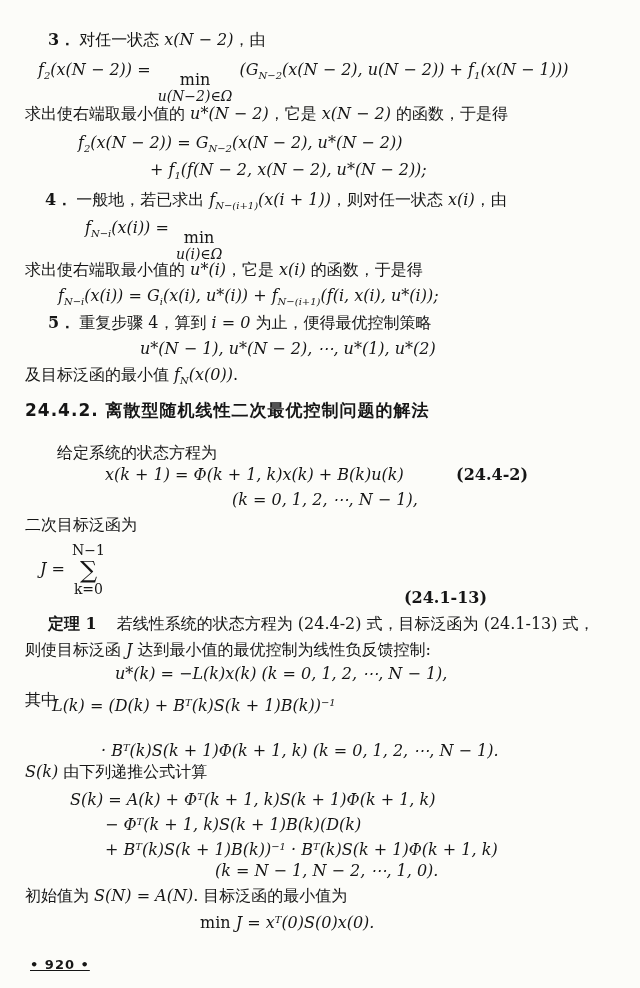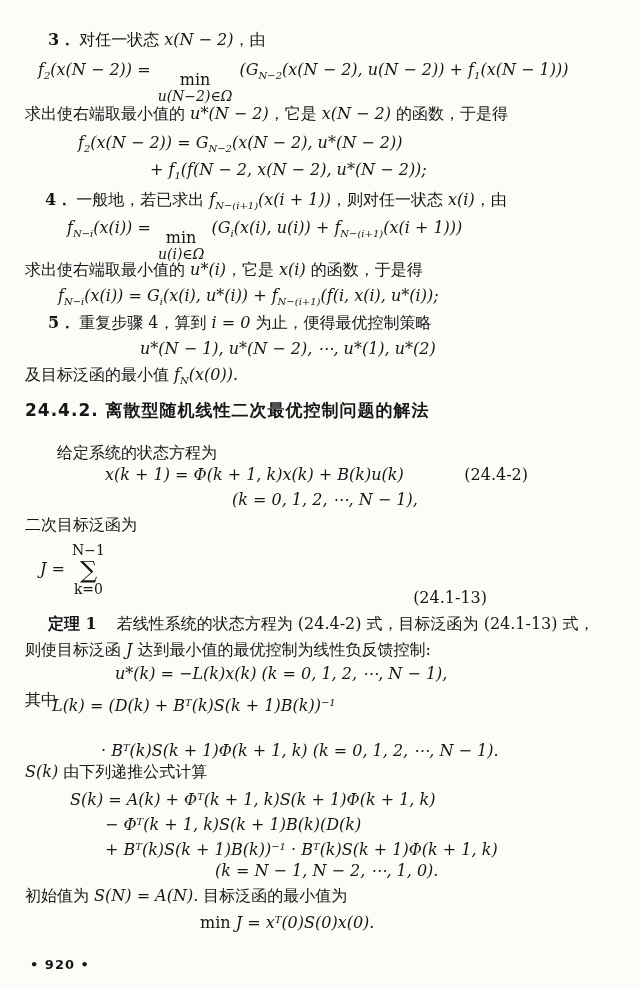--- a/index.html
+++ b/index.html
@@ -13,59 +13,59 @@
     position:absolute; white-space:nowrap;
     font-family:"DejaVu Serif", serif;
     font-size:16px; line-height:24px; color:#161616;
   }
   .line.heading {
     font-family:"DejaVu Sans", sans-serif;
     font-weight:700; font-size:17px; letter-spacing:1px; line-height:28px;
   }
   .line.pageno {
     font-family:"DejaVu Sans", sans-serif;
-    font-weight:700; font-size:13px; letter-spacing:1px;
+    font-weight:700; font-size:13px; letter-spacing:1px;text-decoration:underline;
   }
   .lead { font-weight:700; margin-right:4px; }
   .it { font-style:italic; }
   sub { font-size:10px; vertical-align:-0.35em; }
   sup { font-size:10px; vertical-align:0.55em; }
   .stk {
     display:inline-flex; flex-direction:column; align-items:center;
     line-height:1; text-align:center; margin:0 2px;
   }
   .stk2 { vertical-align:-0.62em; }
   .stk3 { vertical-align:middle; }
   .s-sm { display:block; font-size:14px; line-height:1.05; font-style:normal; }
   .s-md { display:block; font-size:16px; line-height:1.05; font-style:normal; }
   .s-big { display:block; font-size:24px; line-height:1.0; font-style:normal; }
   .line .content { display:inline-block; }
   .line .tag {
     position:absolute; right:64px; top:0;
-    font-weight:400; font-style:normal;
+    font-weight:700; font-style:normal;
   }
 </style>
 </head>
 <body>
 
 <div class="page" style="background: rgb(252, 252, 249); color: rgb(22, 22, 22);">
   <div id="lines-root">
       <div class="line" style="top: 28px; left: 48px;"><b class="lead">3．</b>对任一状态 <span class="it">x(N − 2)</span>，由</div>
       <div class="line" style="top: 58px; left: 38px;"><span class="it">f<sub>2</sub>(x(N − 2)) = </span><span class="stk stk2">
           <span class="s-md">min</span>
           <span class="s-sm"><span class="it">u(N−2)∈Ω</span></span>
         </span><span class="it"> (G<sub>N−2</sub>(x(N − 2), u(N − 2)) + f<sub>1</sub>(x(N − 1)))</span></div>
       <div class="line" style="top: 102px; left: 25px;">求出使右端取最小值的 <span class="it">u*(N − 2)</span>，它是 <span class="it">x(N − 2)</span> 的函数，于是得</div>
       <div class="line" style="top: 131px; left: 78px;"><span class="it">f<sub>2</sub>(x(N − 2)) = G<sub>N−2</sub>(x(N − 2), u*(N − 2))</span></div>
       <div class="line" style="top: 158px; left: 150px;"><span class="it">+ f<sub>1</sub>(f(N − 2, x(N − 2), u*(N − 2));</span></div>
       <div class="line" style="top: 188px; left: 45px;"><b class="lead">4．</b>一般地，若已求出 <span class="it">f<sub>N−(i+1)</sub>(x(i + 1))</span>，则对任一状态 <span class="it">x(i)</span>，由</div>
-      <div class="line" style="top: 216px; left: 67px;"><span class="it">f<sub>N−i</sub>(x(i)) = </span><span class="stk stk2">
+      <div class="line" style="top: 216px; left: 85px;"><span class="it">f<sub>N−i</sub>(x(i)) = </span><span class="stk stk2">
           <span class="s-md">min</span>
           <span class="s-sm"><span class="it">u(i)∈Ω</span></span>
-        </span><span class="it"> (G<sub>i</sub>(x(i), u(i)) + f<sub>N−(i+1)</sub>(x(i + 1)))</span></div>
+        </span></div>
       <div class="line" style="top: 258px; left: 25px;">求出使右端取最小值的 <span class="it">u*(i)</span>，它是 <span class="it">x(i)</span> 的函数，于是得</div>
       <div class="line" style="top: 284px; left: 58px;"><span class="it">f<sub>N−i</sub>(x(i)) = G<sub>i</sub>(x(i), u*(i)) + f<sub>N−(i+1)</sub>(f(i, x(i), u*(i));</span></div>
       <div class="line" style="top: 311px; left: 48px;"><b class="lead">5．</b>重复步骤 4，算到 <span class="it">i = 0</span> 为止，便得最优控制策略</div>
       <div class="line" style="top: 337px; left: 140px;"><span class="it">u*(N − 1), u*(N − 2), ⋯, u*(1), u*(2)</span></div>
       <div class="line" style="top: 363px; left: 25px;">及目标泛函的最小值 <span class="it">f<sub>N</sub>(x(0))</span>.</div>
       <div class="line heading" style="top: 396px; left: 25px;">24.4.2. 离散型随机线性二次最优控制问题的解法</div>
       <div class="line" style="top: 441px; left: 57px;">给定系统的状态方程为</div>
       <div class="line" style="top: 463px; left: 0px; width: 592px;"><span class="content" style="margin-left: 105px;"><span class="it">x(k + 1) = Φ(k + 1, k)x(k) + B(k)u(k)</span></span><span class="tag">(24.4-2)</span></div>
       <div class="line" style="top: 488px; left: 232px;"><span class="it">(k = 0, 1, 2, ⋯, N − 1),</span></div>
       <div class="line" style="top: 513px; left: 25px;">二次目标泛函为</div>

